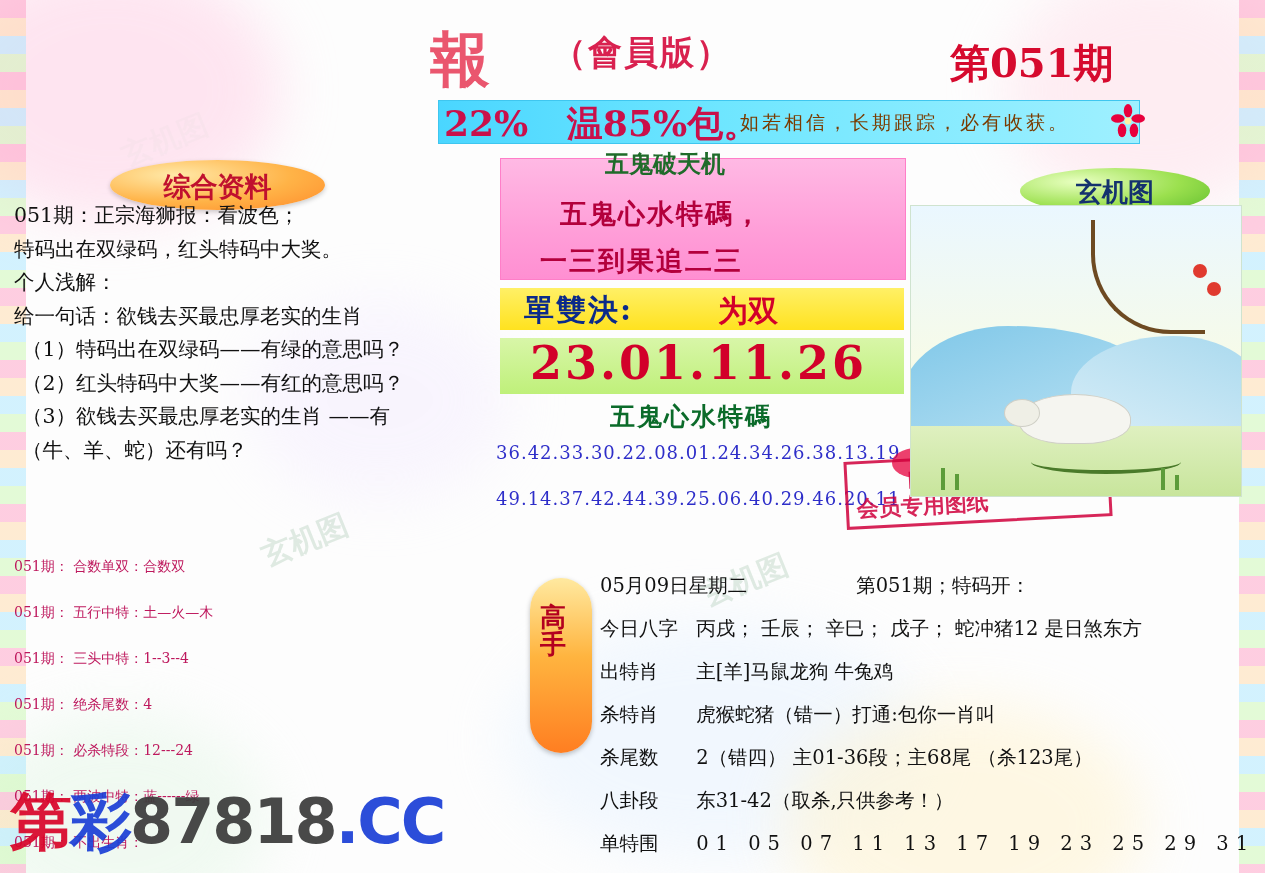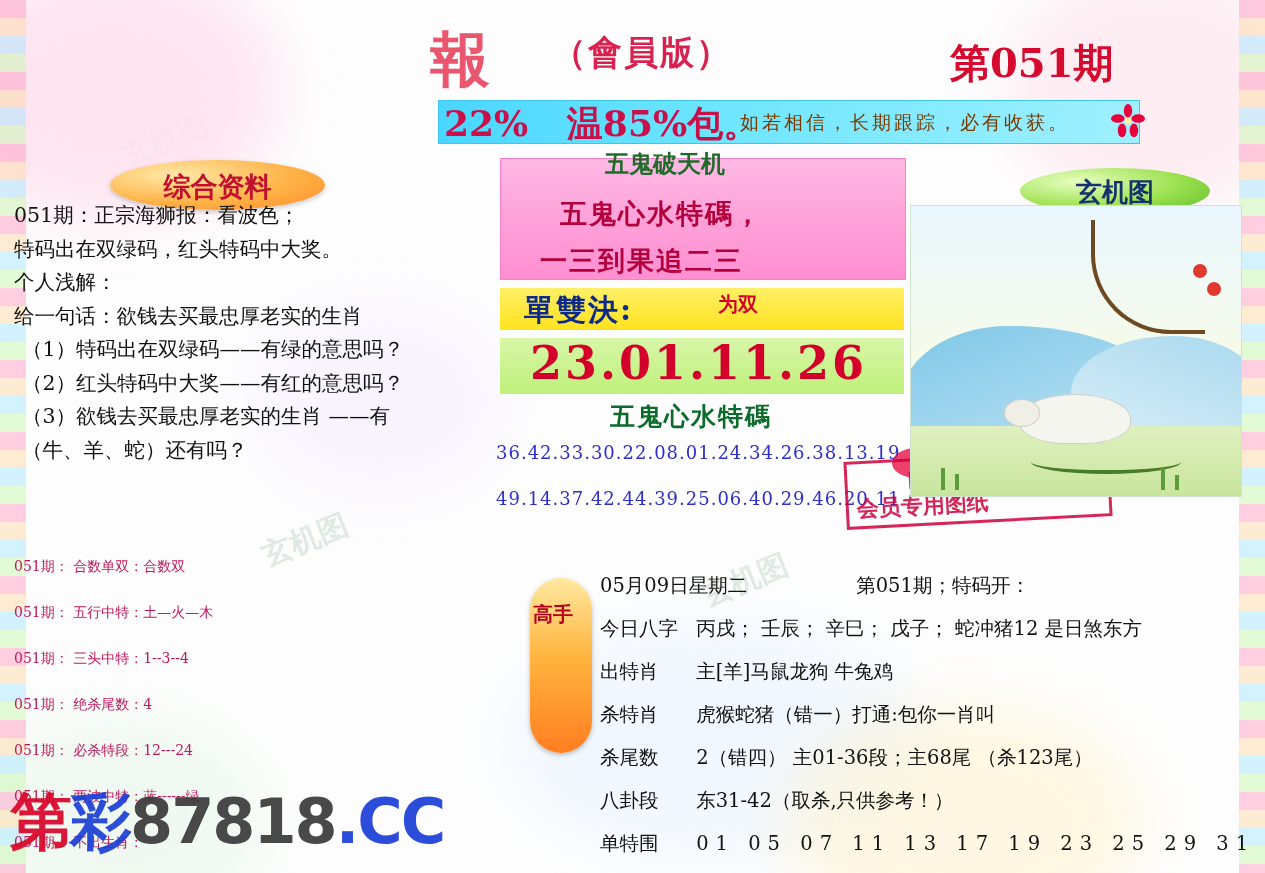--- a/index.html
+++ b/index.html
@@ -79,21 +79,21 @@
     color:#1f6b2a;font-family:"DejaVu Serif","Liberation Serif",serif;}
   .poem-l1{position:absolute;left:560px;top:196px;font-size:27px;color:#b3003c;
     font-weight:bold;font-family:"DejaVu Serif","Liberation Serif",serif;letter-spacing:2px;}
   .poem-l2{position:absolute;left:540px;top:243px;font-size:27px;color:#b3003c;
     font-weight:bold;font-family:"DejaVu Serif","Liberation Serif",serif;letter-spacing:2px;}
 
   .oddeven-bar{position:absolute;left:500px;top:288px;width:404px;height:42px;
     background:linear-gradient(180deg,#fff066,#ffe21f);}
   .oddeven-label{position:absolute;left:524px;top:290px;font-size:30px;font-weight:bold;
     color:#0b2a8a;font-family:"DejaVu Serif","Liberation Serif",serif;letter-spacing:2px;}
-  .oddeven-val{position:absolute;left:718px;top:291px;font-size:20px;font-weight:bold;
+  .oddeven-val{position:absolute;left:718px;top:291px;font-size:30px;font-weight:bold;
     color:#d2002a;font-family:"DejaVu Serif","Liberation Serif",serif;}
 
   .bignum-bar{position:absolute;left:500px;top:338px;width:404px;height:56px;
     background:linear-gradient(180deg,#d8f6a8,#bff07a);}
   .bignum{position:absolute;left:530px;top:336px;font-size:46px;font-weight:bold;
     color:#d2002a;font-family:"DejaVu Serif","Liberation Serif",serif;letter-spacing:3px;}
   .sub-title{position:absolute;left:610px;top:400px;font-size:25px;font-weight:bold;
     color:#0b6b2a;font-family:"DejaVu Serif","Liberation Serif",serif;letter-spacing:2px;}
   .numrow{position:absolute;left:496px;font-size:18px;color:#2e2ec9;letter-spacing:1px;
     font-family:"DejaVu Serif","Liberation Serif",serif;}
@@ -132,21 +132,21 @@
   .cherry{position:absolute;width:14px;height:14px;border-radius:50%;background:#e03a2f;}
   .snake{position:absolute;left:120px;bottom:22px;width:150px;height:20px;
     border-bottom:4px solid #4a7a2a;border-radius:0 0 50% 50%;}
   .grass{position:absolute;bottom:6px;width:4px;height:22px;background:#5c9c3a;}
 
   
   .ribbon-mid{position:absolute;left:530px;top:578px;width:62px;height:175px;
     background:linear-gradient(180deg,#ffe9a0,#ffb43f 45%,#ff7e21);
     border-radius:50%/18%;box-shadow:0 2px 5px rgba(0,0,0,.25);}
   .ribbon-mid span{position:absolute;left:0;right:16px;top:26px;text-align:center;
-    font-size:20px;font-weight:bold;color:#b3001f;line-height:1.05;
+    font-size:26px;font-weight:bold;color:#b3001f;line-height:1.05;
     font-family:"DejaVu Serif","Liberation Serif",serif;}
 
   
   .btm{position:absolute;left:600px;top:572px;width:660px;}
   .btm .row{font-size:19.5px;color:#111;margin-bottom:16px;white-space:nowrap;
     font-family:"DejaVu Serif","Liberation Serif",serif;}
   .btm .row .g{display:inline-block;}
   .btm .lbl{display:inline-block;width:90px;}
   .nums{letter-spacing:7px;}
 

